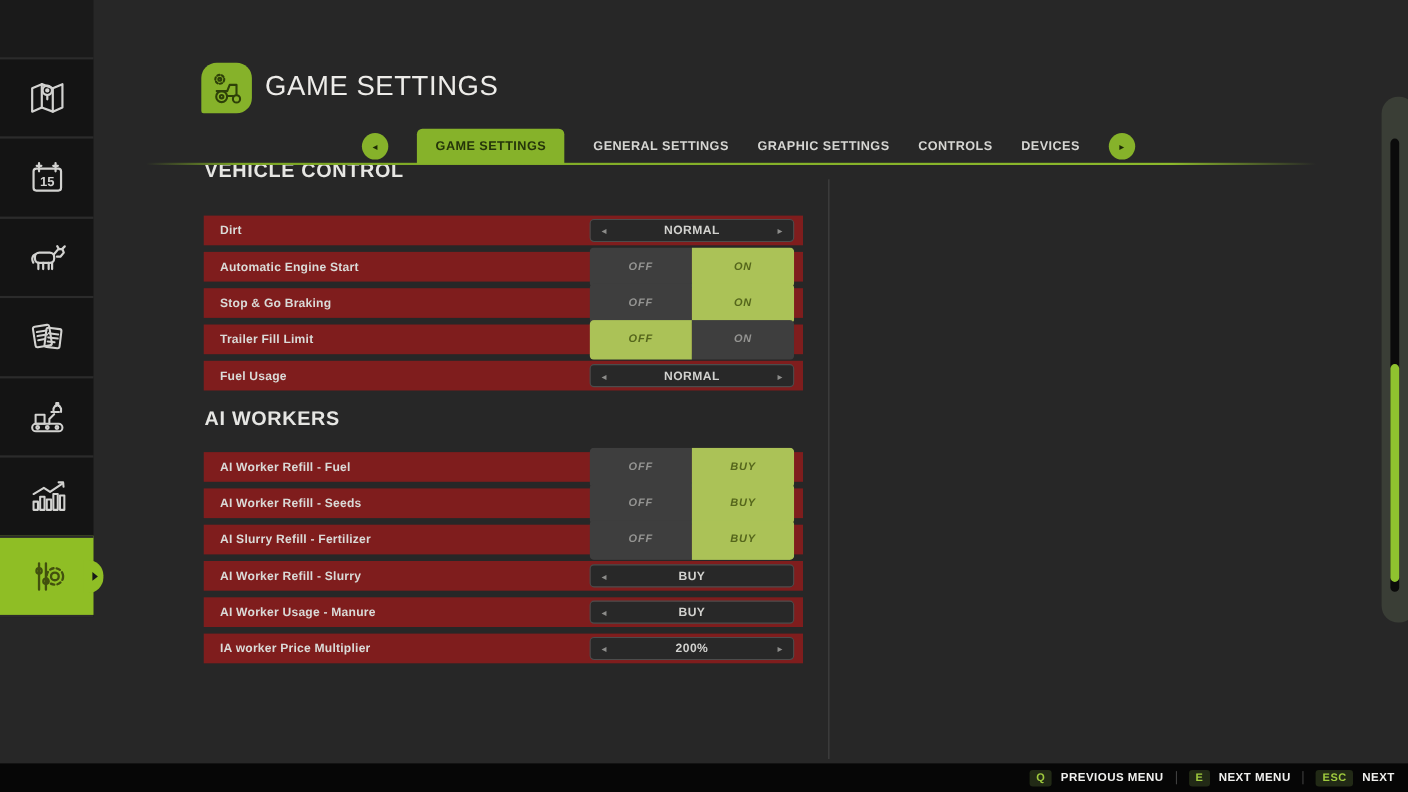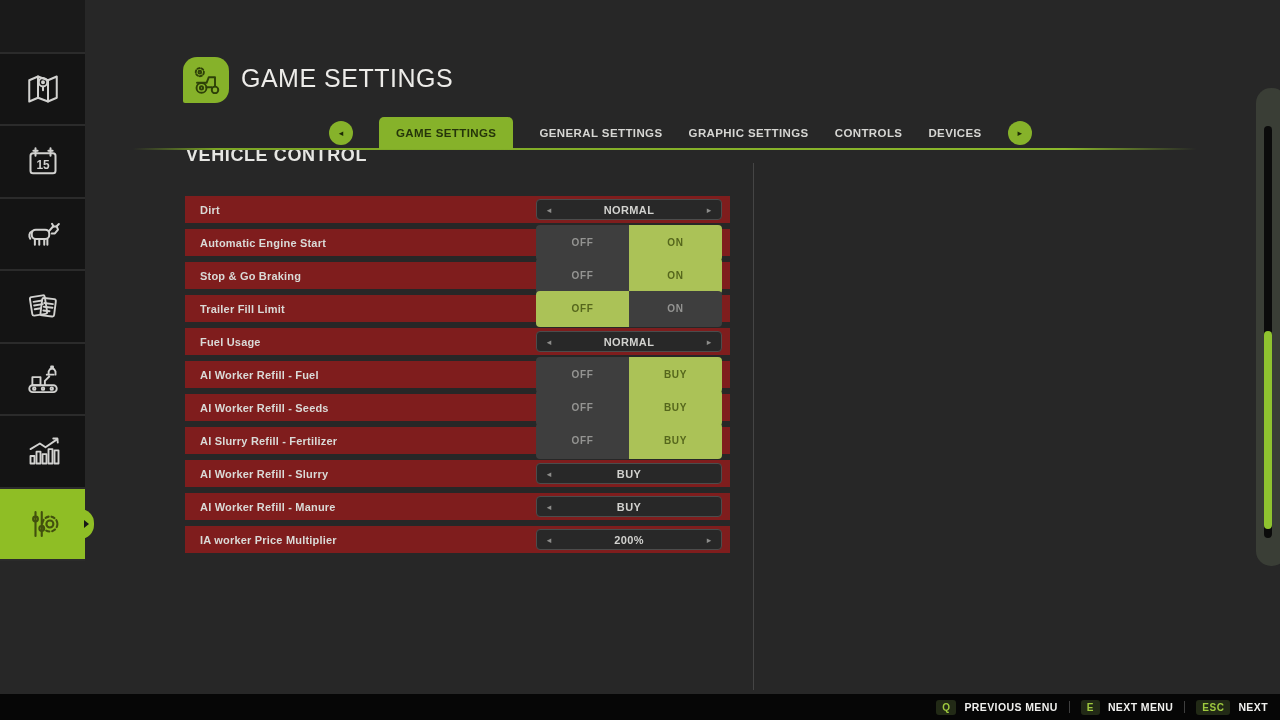--- a/index.html
+++ b/index.html
@@ -47,21 +47,21 @@
   .row { height:27px; background:#7f1d1d; margin-bottom:6px; display:flex;
          align-items:center; justify-content:space-between; padding:0 8px 0 15px; }
   .row-label { font-size:11px; font-weight:bold; color:#dadad7; letter-spacing:.2px; }
 
   .selector { width:186px; height:21px; background:#282828; border:1px solid #4c4c4c; border-radius:4px;
               display:flex; align-items:center; padding:0 7px; cursor:pointer; }
   .selector .arrow { font-size:9px; color:#8d8d8b; width:10px; text-align:center; }
   .selector .arrow.hidden { visibility:hidden; }
   .selector .value { flex:1; text-align:center; font-size:11px; font-weight:bold; color:#d2d2cf; letter-spacing:.4px; }
 
-  .toggle { width:186px; height:36px; border-radius:4px; overflow:hidden; display:flex; cursor:pointer; }
+  .toggle { width:186px; height:36px; border-radius:4px; overflow:hidden; display:flex; cursor:pointer;font-style:italic; }
   .seg { flex:1; display:flex; align-items:center; justify-content:center;
          font-size:10px; font-weight:bold; letter-spacing:.7px; background:#3e3e3e; color:#949492; }
   .seg.on { background:var(--toggle-active); color:#55661c; }
 
   .v-divider { position:absolute; left:753px; top:163px; width:1px; height:527px; background:#454545; }
 
   
   .scroll-pill { position:absolute; right:-7px; top:88px; width:31px; height:478px;
                  background:#3a3e36; border-radius:15px; }
   .scroll-track { position:absolute; left:8px; top:38px; width:8px; height:412px;
@@ -220,20 +220,21 @@
           </div>
         </div>
         <div class="row">
           <span class="row-label">Fuel Usage</span>
           <div class="selector">
             <span class="arrow">◂</span>
             <span class="value">NORMAL</span>
             <span class="arrow">▸</span>
           </div>
         </div>
+        <div class="section-title">AI WORKERS</div>
         <div class="row">
           <span class="row-label">AI Worker Refill - Fuel</span>
           <div class="toggle">
             <div class="seg">OFF</div>
             <div class="seg on">BUY</div>
           </div>
         </div>
         <div class="row">
           <span class="row-label">AI Worker Refill - Seeds</span>
           <div class="toggle">
@@ -250,21 +251,21 @@
         </div>
         <div class="row">
           <span class="row-label">AI Worker Refill - Slurry</span>
           <div class="selector">
             <span class="arrow">◂</span>
             <span class="value">BUY</span>
             <span class="arrow hidden">▸</span>
           </div>
         </div>
         <div class="row">
-          <span class="row-label">AI Worker Refill - Manure</span>
+          <span class="row-label">AI Worker Usage - Manure</span>
           <div class="selector">
             <span class="arrow">◂</span>
             <span class="value">BUY</span>
             <span class="arrow hidden">▸</span>
           </div>
         </div>
         <div class="row">
           <span class="row-label">IA worker Price Multiplier</span>
           <div class="selector">
             <span class="arrow">◂</span>

